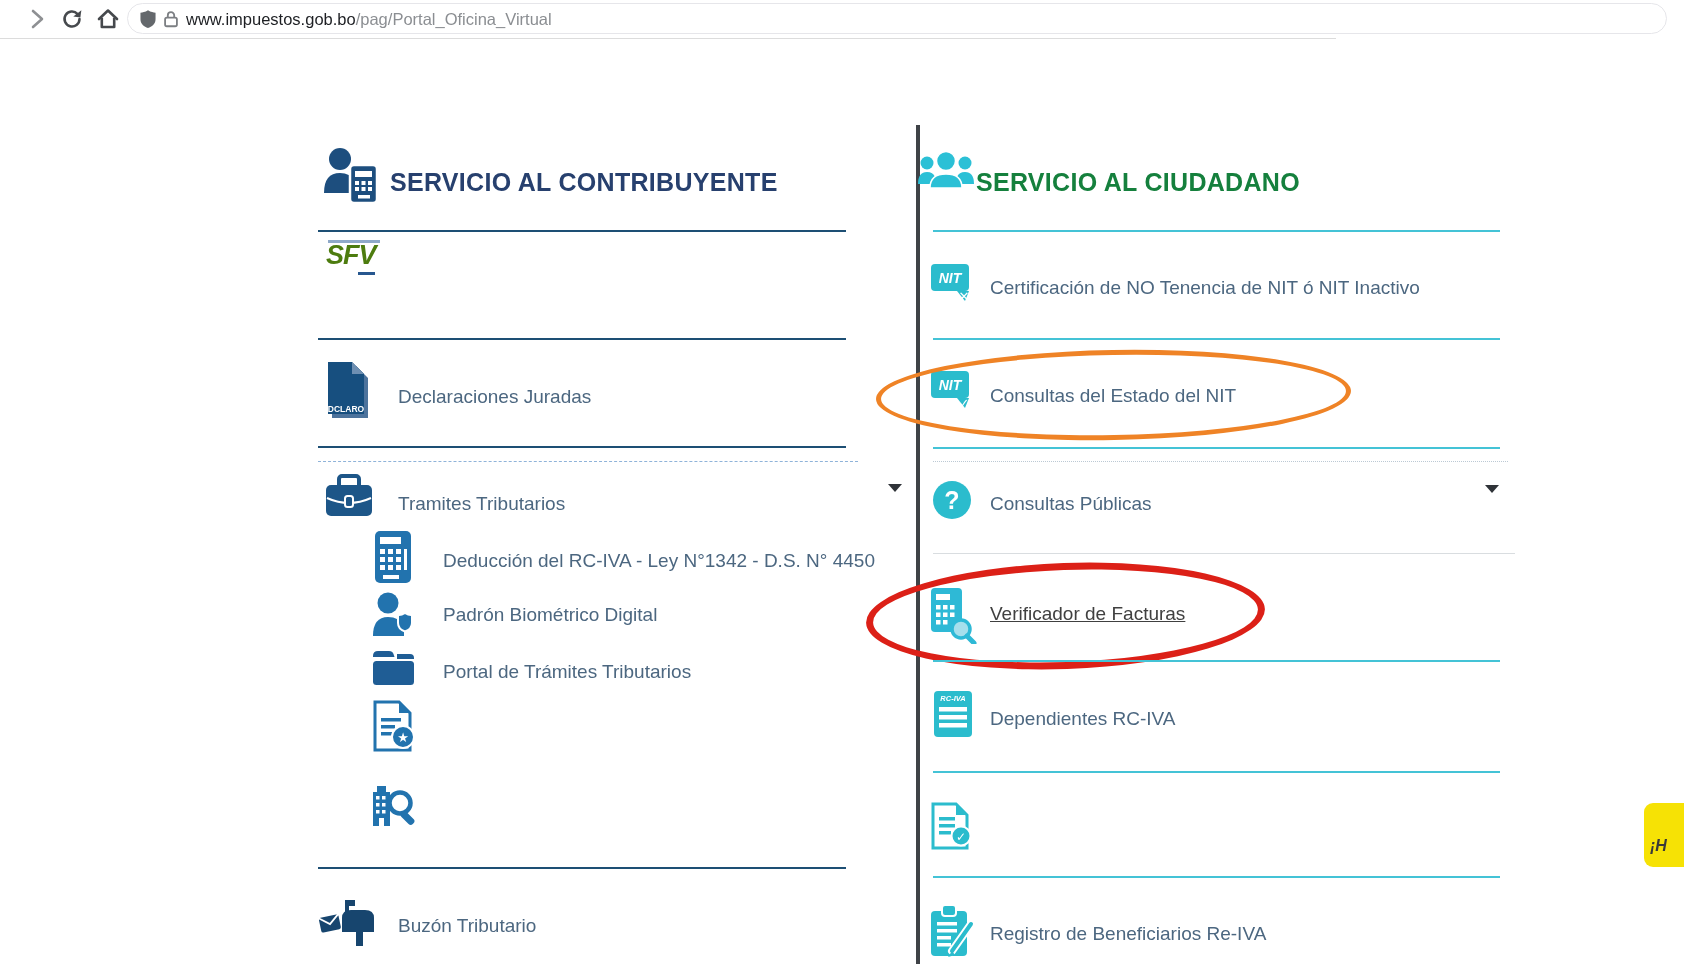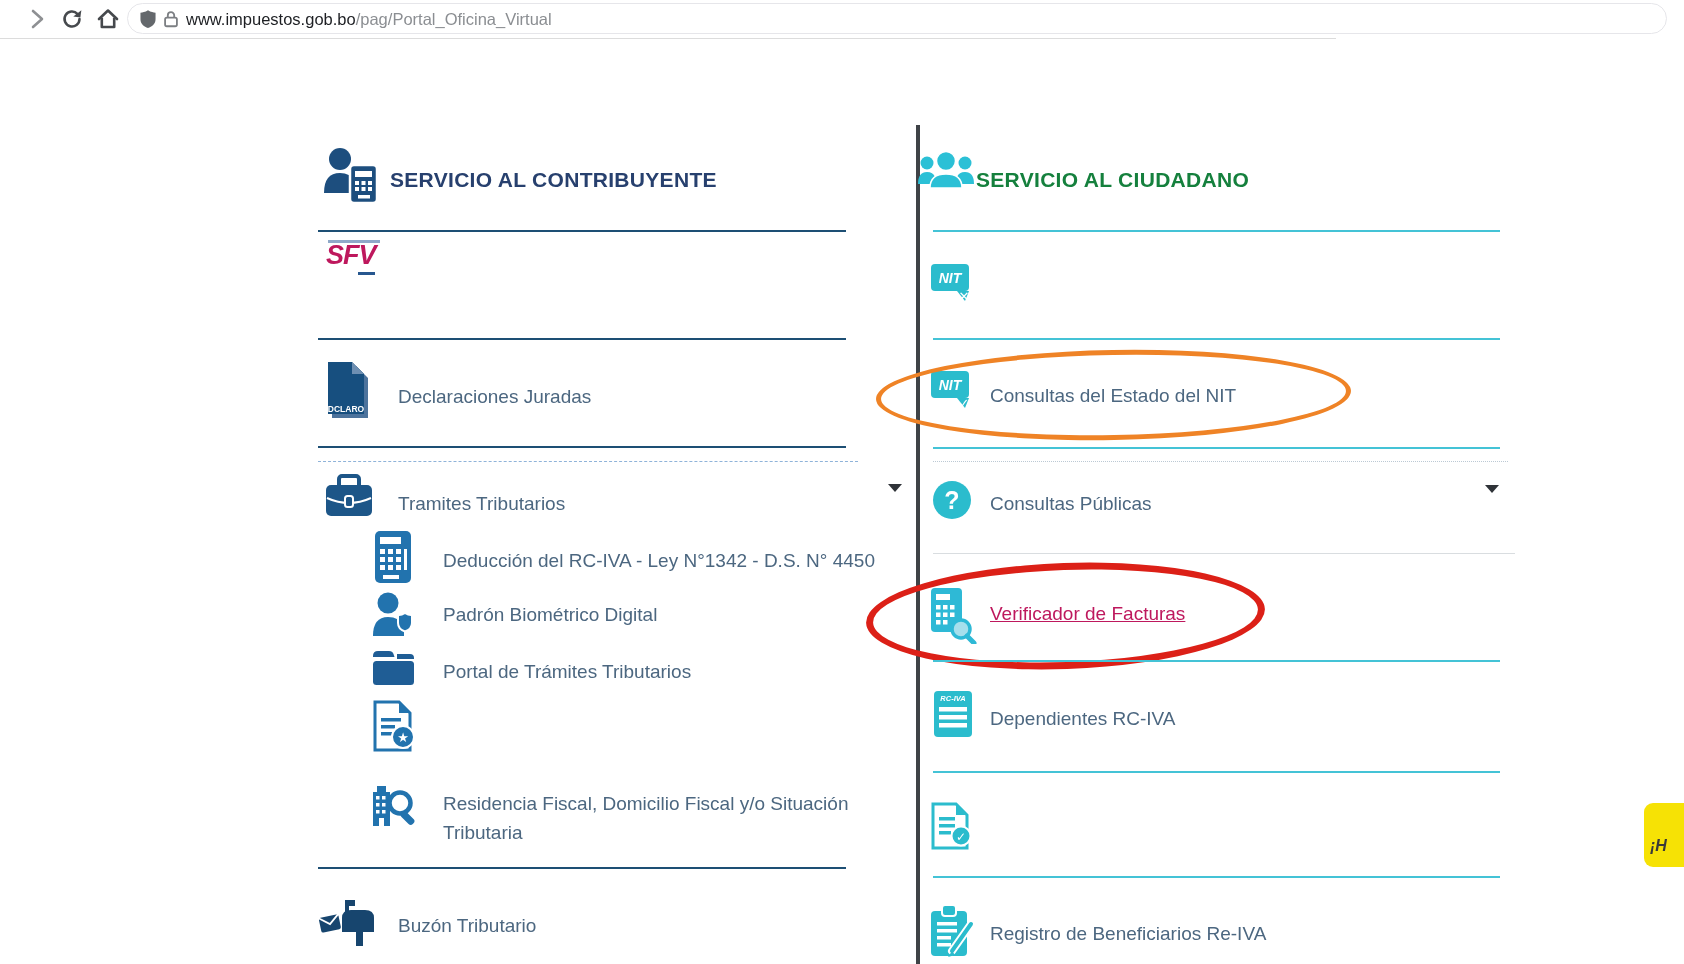--- a/index.html
+++ b/index.html
@@ -16,39 +16,39 @@
 
   
   .abs{position:absolute;}
   .hr-navy{position:absolute;height:2px;background:#1d4f74;}
   .hr-cyan{position:absolute;height:2px;background:#44c3d6;}
   .hr-gray{position:absolute;height:1px;background:#d9dde0;}
   .dash-navy{position:absolute;height:0;border-top:1px dashed #8fb3d9;}
   .dash-cyan{position:absolute;height:0;border-top:1px dotted #bcc9d4;}
   .vdiv{position:absolute;left:916px;top:125px;width:4px;height:839px;background:#3f4347;}
 
-  .hdr{position:absolute;font-size:21px;font-weight:bold;letter-spacing:.3px;white-space:nowrap;}
+  .hdr{position:absolute;font-size:25px;font-weight:bold;letter-spacing:.3px;white-space:nowrap;}
   .hdr-left{color:#27406e;}
   .hdr-right{color:#15803d;}
   .item-label{position:absolute;font-size:19px;color:#4c6780;line-height:29px;}
   .nowrap{white-space:nowrap;}
-  .link{text-decoration:underline;color:#be185d;}
+  .link{text-decoration:underline;color:#404040;}
   .presp{white-space:pre-wrap;}
 
   .caret{position:absolute;width:0;height:0;border-left:7px solid transparent;border-right:7px solid transparent;border-top:8px solid #2f3338;}
 
   
   .ellipse{position:absolute;border-radius:50%;background:transparent;}
   .ellipse-orange{border:5px solid #ef8326;transform:rotate(-1deg);}
   .ellipse-red{border:7px solid #dc2017;transform:rotate(-2deg);}
 
   
   .sfv-logo{position:absolute;width:60px;height:48px;}
   .sfv-topline{position:absolute;left:2px;top:0;width:52px;height:3px;background:#8fa9c9;}
-  .sfv-text{position:absolute;left:0;top:2px;font-size:27px;font-weight:bold;font-style:italic;color:#be185d;letter-spacing:-1px;line-height:1;text-align:center;}
+  .sfv-text{position:absolute;left:0;top:2px;font-size:27px;font-weight:bold;font-style:italic;color:#4d7c0f;letter-spacing:-1px;line-height:1;text-align:center;}
   .sfv-bottomline{position:absolute;left:32px;top:32px;width:17px;height:3px;background:#27578f;}
 
   
   .chat-tab{position:absolute;left:1644px;top:803px;width:52px;height:64px;background:#f6e205;border-radius:9px 0 0 9px;}
   .chat-tab-label{position:absolute;left:6px;bottom:12px;font-size:16px;font-style:italic;color:#3a3a3a;font-weight:bold;}
 </style>
 </head>
 <body>
 
 <div id="stage">
@@ -176,21 +176,20 @@
         <rect x="11" y="12" width="3.5" height="3.5"></rect>
       <rect x="5" y="19" width="3.5" height="3.5"></rect>
         <rect x="11" y="19" width="3.5" height="3.5"></rect>
       <rect x="5" y="26" width="3.5" height="3.5"></rect>
         <rect x="11" y="26" width="3.5" height="3.5"></rect>
       <rect x="8" y="34" width="5" height="8"></rect>
     </g>
     <circle cx="29" cy="19" r="10.5" fill="none" stroke="#2273ae" stroke-width="4.5"></circle>
     <rect x="33" y="26" width="7" height="16" rx="3" fill="#2273ae" transform="rotate(-45 36.5 34)"></rect>
   </svg>
-  <div class="item-label" style="left:443px;top:789px;width:470px">Residencia Fiscal, Domicilio Fiscal y/o Situación Tributaria</div>
 
   <div class="hr-navy" style="left:318px;top:867px;width:528px"></div>
 
   <svg class="abs" style="left:318px;top:898px;width:58px;height:52px" viewBox="0 0 58 52">
     <rect x="27" y="2" width="4" height="12" fill="#17456e"></rect>
     <rect x="27" y="2" width="10" height="6" fill="#17456e"></rect>
     <g transform="rotate(-12 12 26)">
       <rect x="2" y="18" width="20" height="15" rx="2" fill="#17456e"></rect>
       <path d="M2 18 l10 8 l10 -8" fill="none" stroke="#fff" stroke-width="1.8"></path>
     </g>
@@ -209,20 +208,21 @@
   </svg>
   <div class="hdr hdr-right" style="left:976px;top:168px">SERVICIO AL CIUDADANO</div>
   <div class="hr-cyan" style="left:933px;top:230px;width:567px"></div>
 
   <svg class="abs" style="left:931px;top:262px;width:44px;height:42px" viewBox="0 0 44 42">
     <rect x="0" y="2" width="38" height="27" rx="4" fill="#2bbccd"></rect>
     <path d="M26 29 l12 0 l-4 10 z" fill="#2bbccd"></path>
     <text x="19" y="21" font-size="14" font-weight="bold" font-style="italic" fill="#ffffff" text-anchor="middle" font-family="Liberation Sans, sans-serif">NIT</text>
     <text x="33" y="39" font-size="13" font-weight="bold" fill="#ffffff" text-anchor="middle" font-family="DejaVu Sans, sans-serif">✕</text>
   </svg>
+  <div class="item-label nowrap" style="left:990px;top:273px">Certificación de NO Tenencia de NIT ó NIT Inactivo</div>
   <div class="hr-cyan" style="left:933px;top:338px;width:567px"></div>
 
   <svg class="abs" style="left:931px;top:369px;width:44px;height:42px" viewBox="0 0 44 42">
     <rect x="0" y="2" width="38" height="27" rx="4" fill="#2bbccd"></rect>
     <path d="M26 29 l12 0 l-4 10 z" fill="#2bbccd"></path>
     <text x="19" y="21" font-size="14" font-weight="bold" font-style="italic" fill="#ffffff" text-anchor="middle" font-family="Liberation Sans, sans-serif">NIT</text>
     <text x="33" y="39" font-size="13" font-weight="bold" fill="#ffffff" text-anchor="middle" font-family="DejaVu Sans, sans-serif">✓</text>
   </svg>
   <div class="item-label nowrap" style="left:990px;top:381px">Consultas del Estado del NIT</div>
   <div class="ellipse ellipse-orange" style="left:876px;top:350px;width:465px;height:80px"></div>

